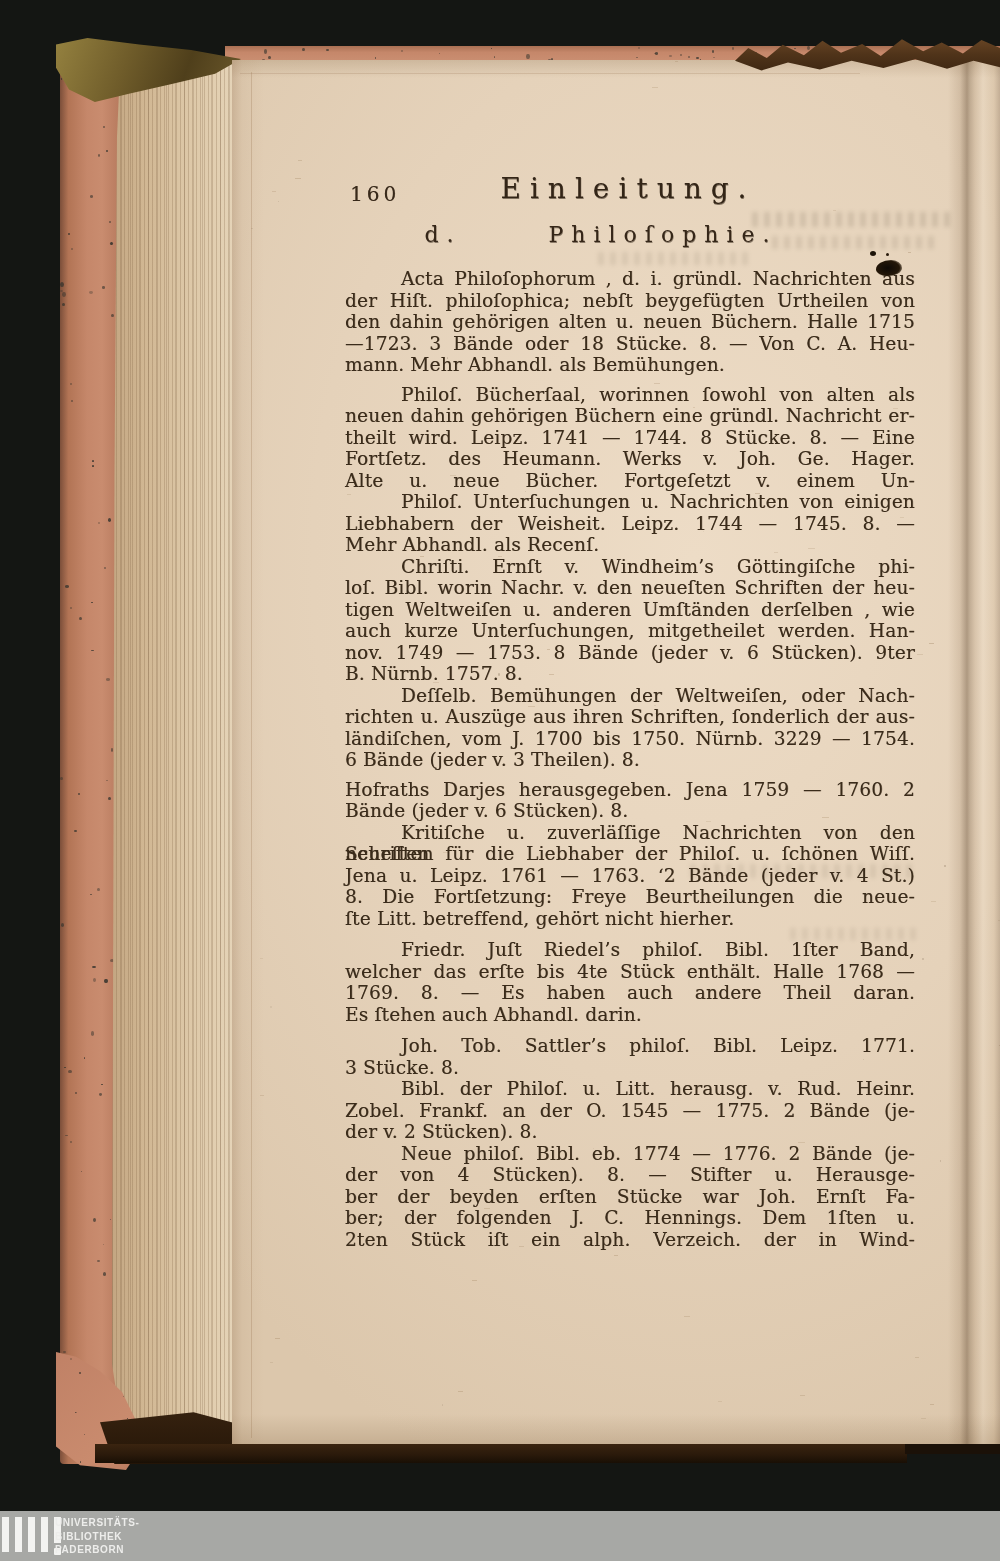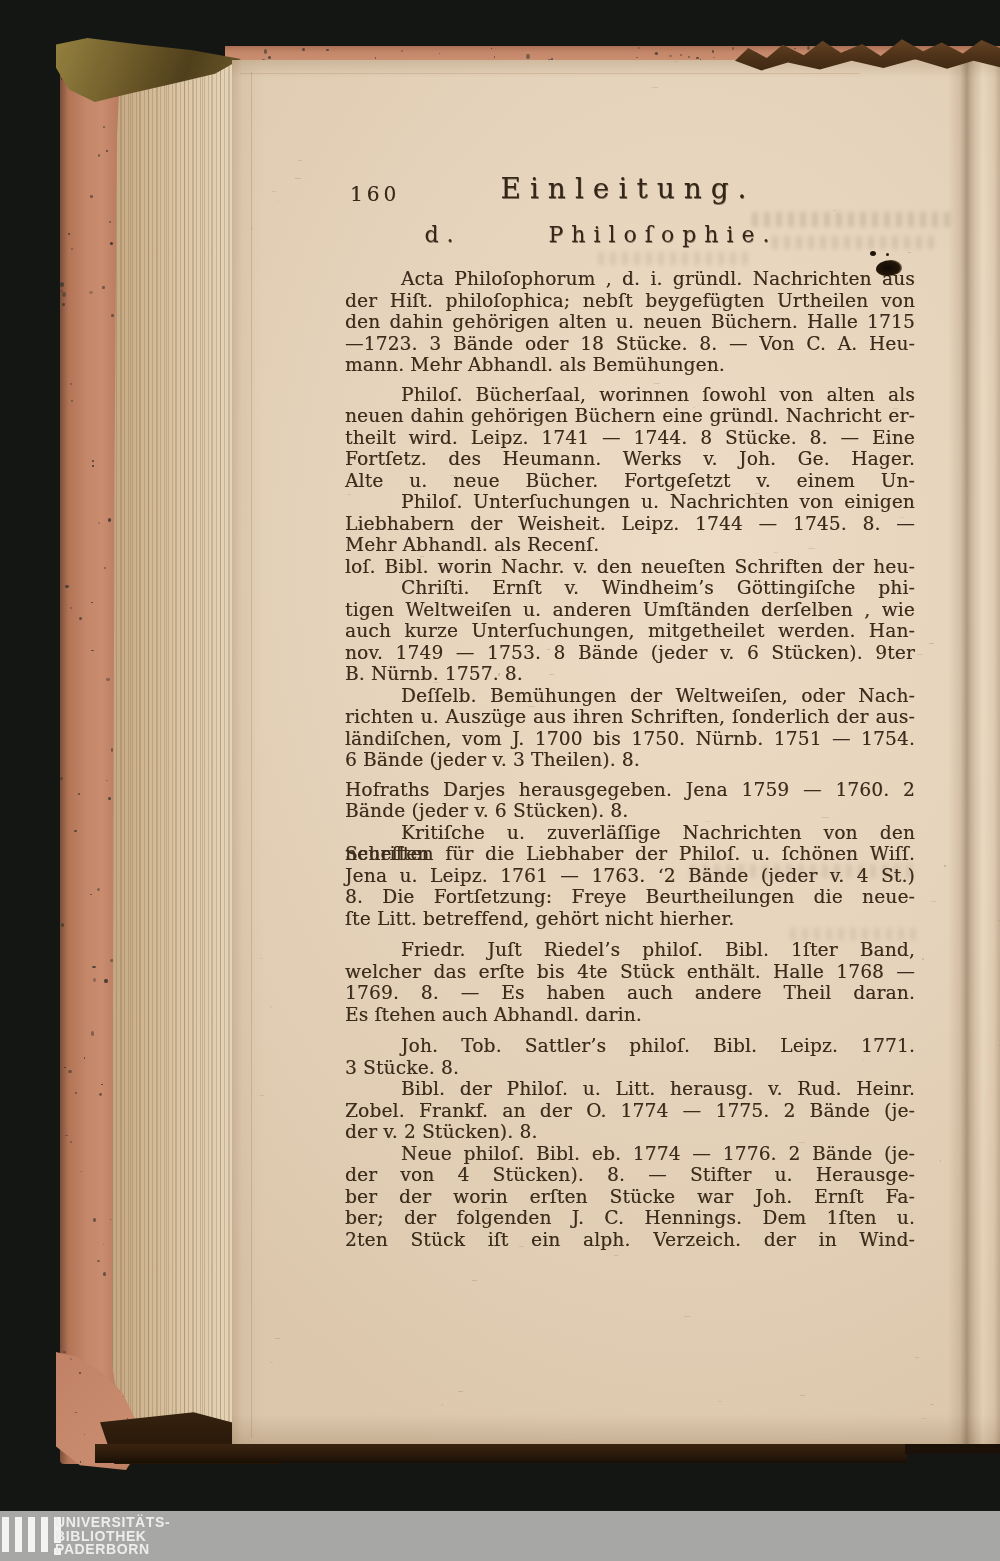--- a/index.html
+++ b/index.html
@@ -81,21 +81,21 @@
 
   .speck{position:absolute;z-index:1;border-radius:50%;}
 
   
   .footer-bar{position:absolute;left:0;top:1511px;width:1000px;height:50px;background:#a7a8a5;z-index:10;}
   .logo-bar{position:absolute;top:6px;width:7px;height:35px;background:#f3f3f1;}
   .logo-bar.excl{height:26px;}
   .logo-dot{position:absolute;top:37px;width:7px;height:7px;background:#f3f3f1;border-radius:1px;}
   .footer-text{position:absolute;left:55px;top:5px;
     font-family:"Liberation Sans","DejaVu Sans",sans-serif;font-weight:700;
-    font-size:14px;line-height:13.5px;color:#ededeb;letter-spacing:.6px;}
+    font-size:10px;line-height:13.5px;color:#ededeb;letter-spacing:.6px;}
 </style>
 </head>
 <body>
 
 <div class="scene">
 
   <div class="cover-edge-left" id="cover-specks">
       <div class="speck" style="width: 1px; height: 0.7px; left: 58.6px; top: 992.6px; background: rgb(50, 50, 44); opacity: 0.59;"></div>
       <div class="speck" style="width: 2.2px; height: 2.2px; left: 14.4px; top: 785.7px; background: rgb(50, 50, 44); opacity: 0.7;"></div>
       <div class="speck" style="width: 1.8px; height: 1.3px; left: 45.8px; top: 736.1px; background: rgb(50, 50, 44); opacity: 0.41;"></div>
@@ -281,31 +281,31 @@
           <div class="tline">theilt wird. Leipz. 1741 — 1744. 8 Stücke. 8. — Eine</div>
           <div class="tline">Fortſetz. des Heumann. Werks v. Joh. Ge. Hager.</div>
           <div class="tline">Alte u. neue Bücher. Fortgeſetzt v. einem Un-</div>
         </div>
         <div class="para">
           <div class="tline first">Philoſ. Unterſuchungen u. Nachrichten von einigen</div>
           <div class="tline">Liebhabern der Weisheit. Leipz. 1744 — 1745. 8. —</div>
           <div class="tline last">Mehr Abhandl. als Recenſ.</div>
         </div>
         <div class="para">
+          <div class="tline first">Chriſti. Ernſt v. Windheim’s Göttingiſche phi-</div>
           <div class="tline">loſ. Bibl. worin Nachr. v. den neueſten Schriften der heu-</div>
-          <div class="tline first">Chriſti. Ernſt v. Windheim’s Göttingiſche phi-</div>
           <div class="tline">tigen Weltweiſen u. anderen Umſtänden derſelben , wie</div>
           <div class="tline">auch kurze Unterſuchungen, mitgetheilet werden. Han-</div>
           <div class="tline">nov. 1749 — 1753. 8 Bände (jeder v. 6 Stücken). 9ter</div>
           <div class="tline last">B. Nürnb. 1757. 8.</div>
         </div>
         <div class="para">
           <div class="tline first">Deſſelb. Bemühungen der Weltweiſen, oder Nach-</div>
           <div class="tline">richten u. Auszüge aus ihren Schriften, ſonderlich der aus-</div>
-          <div class="tline">ländiſchen, vom J. 1700 bis 1750. Nürnb. 1751 — 1754.</div>
+          <div class="tline">ländiſchen, vom J. 1700 bis 1750. Nürnb. 3229 — 1754.</div>
           <div class="tline last">6 Bände (jeder v. 3 Theilen). 8.</div>
         </div>
         <div class="para" style="margin-top: 8px;">
           <div class="tline">Hofraths Darjes herausgegeben. Jena 1759 — 1760. 2</div>
           <div class="tline last">Bände (jeder v. 6 Stücken). 8.</div>
         </div>
         <div class="para">
           <div class="tline first">Kritiſche u. zuverläſſige Nachrichten von den neueſten</div>
           <div class="tline">Schriften für die Liebhaber der Philoſ. u. ſchönen Wiſſ.</div>
           <div class="tline">Jena u. Leipz. 1761 — 1763. ‘2 Bände (jeder v. 4 St.)</div>
@@ -317,27 +317,27 @@
           <div class="tline">welcher das erſte bis 4te Stück enthält. Halle 1768 —</div>
           <div class="tline">1769. 8. — Es haben auch andere Theil daran.</div>
           <div class="tline last">Es ſtehen auch Abhandl. darin.</div>
         </div>
         <div class="para" style="margin-top: 10px;">
           <div class="tline first">Joh. Tob. Sattler’s philoſ. Bibl. Leipz. 1771.</div>
           <div class="tline last">3 Stücke. 8.</div>
         </div>
         <div class="para">
           <div class="tline first">Bibl. der Philoſ. u. Litt. herausg. v. Rud. Heinr.</div>
-          <div class="tline">Zobel. Frankf. an der O. 1774 — 1775. 2 Bände (je-</div>
+          <div class="tline">Zobel. Frankf. an der O. 1545 — 1775. 2 Bände (je-</div>
           <div class="tline last">der v. 2 Stücken). 8.</div>
         </div>
         <div class="para">
           <div class="tline first">Neue philoſ. Bibl. eb. 1774 — 1776. 2 Bände (je-</div>
           <div class="tline">der von 4 Stücken). 8. — Stifter u. Herausge-</div>
-          <div class="tline">ber der worin erſten Stücke war Joh. Ernſt Fa-</div>
+          <div class="tline">ber der beyden erſten Stücke war Joh. Ernſt Fa-</div>
           <div class="tline">ber; der folgenden J. C. Hennings. Dem 1ſten u.</div>
           <div class="tline">2ten Stück iſt ein alph. Verzeich. der in Wind-</div>
         </div>
       </div>
 
     <div class="ink-blot"></div>
   <div class="speck" style="width: 1.5px; height: 1.5px; left: 217.6px; top: 529.2px; background: rgb(90, 70, 48); opacity: 0.19;"></div>
       <div class="speck" style="width: 2.1px; height: 2.7px; left: 265.6px; top: 612.9px; background: rgb(90, 70, 48); opacity: 0.24;"></div>
       <div class="speck" style="width: 1.2px; height: 1.1px; left: 471px; top: 470.7px; background: rgb(90, 70, 48); opacity: 0.12;"></div>
       <div class="speck" style="width: 2.1px; height: 1.6px; left: 425.7px; top: 1139.5px; background: rgb(90, 70, 48); opacity: 0.11;"></div>

